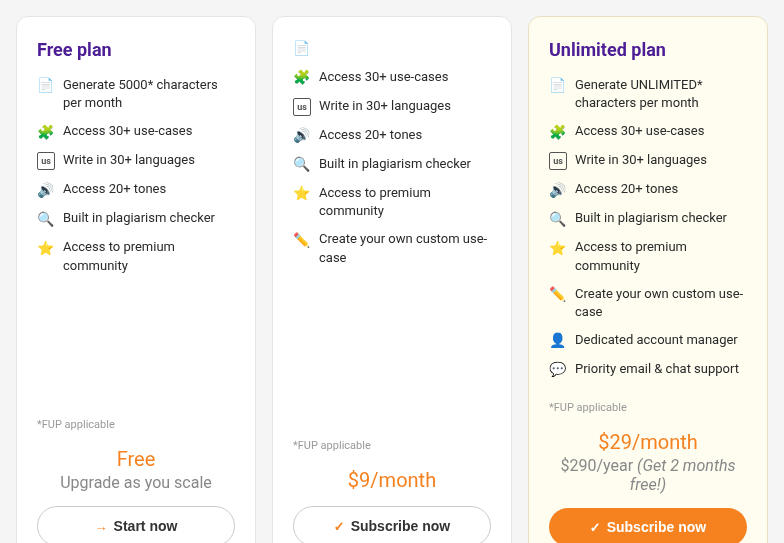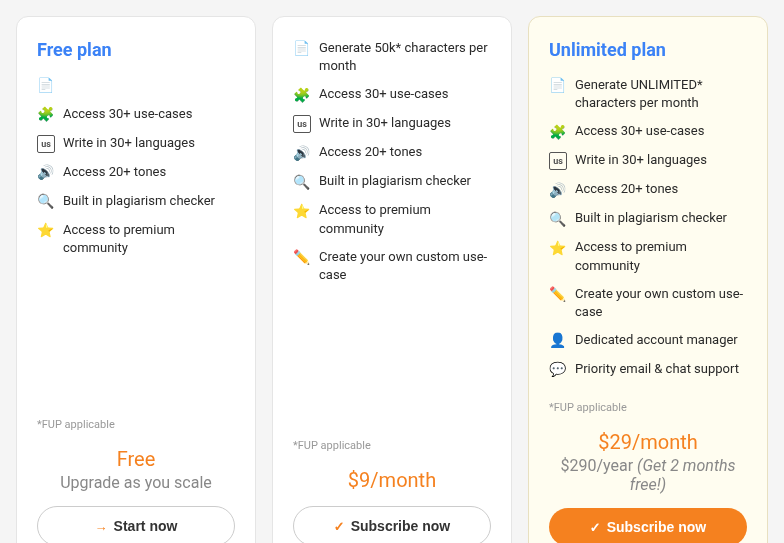--- a/index.html
+++ b/index.html
@@ -28,21 +28,21 @@
       flex-direction: column;
       position: relative;
     }
     .plan-card.highlighted {
       background: #fffdf0;
       border-color: #e8e0c0;
     }
     .plan-title {
       font-size: 18px;
       font-weight: 700;
-      color: #3b82f6;
+      color: #4c1d95;
       margin-bottom: 16px;
     }
     .feature-list {
       list-style: none;
       margin-bottom: 12px;
       flex: 1;
     }
     .feature-item {
       display: flex;
       align-items: flex-start;
@@ -114,20 +114,21 @@
   </style>
 </head>
 <body>
 
 <div class="plans-container">
 <div class="plan-card">
       <div class="plan-title">Free plan</div>
       <ul class="feature-list">
         <li class="feature-item">
           <span class="feature-icon">📄</span>
+          <span>Generate 5000* characters per month</span>
         </li>
         <li class="feature-item">
           <span class="feature-icon">🧩</span>
           <span>Access 30+ use-cases</span>
         </li>
         <li class="feature-item">
           <span class="feature-icon" style="font-size: 9px; font-weight: 700; color: rgb(85, 85, 85); border: 1px solid rgb(85, 85, 85); border-radius: 2px; padding: 1px 2px;">us</span>
           <span>Write in 30+ languages</span>
         </li>
         <li class="feature-item">
@@ -150,21 +151,20 @@
       </div>
       <button class="btn btn-outline">
         <span class="check-icon">→</span>
         <span>Start now</span>
       </button>
     </div>
     <div class="plan-card">
       <ul class="feature-list">
         <li class="feature-item">
           <span class="feature-icon">📄</span>
-          <span>Generate 50k* characters per month</span>
         </li>
         <li class="feature-item">
           <span class="feature-icon">🧩</span>
           <span>Access 30+ use-cases</span>
         </li>
         <li class="feature-item">
           <span class="feature-icon" style="font-size: 9px; font-weight: 700; color: rgb(85, 85, 85); border: 1px solid rgb(85, 85, 85); border-radius: 2px; padding: 1px 2px;">us</span>
           <span>Write in 30+ languages</span>
         </li>
         <li class="feature-item">

